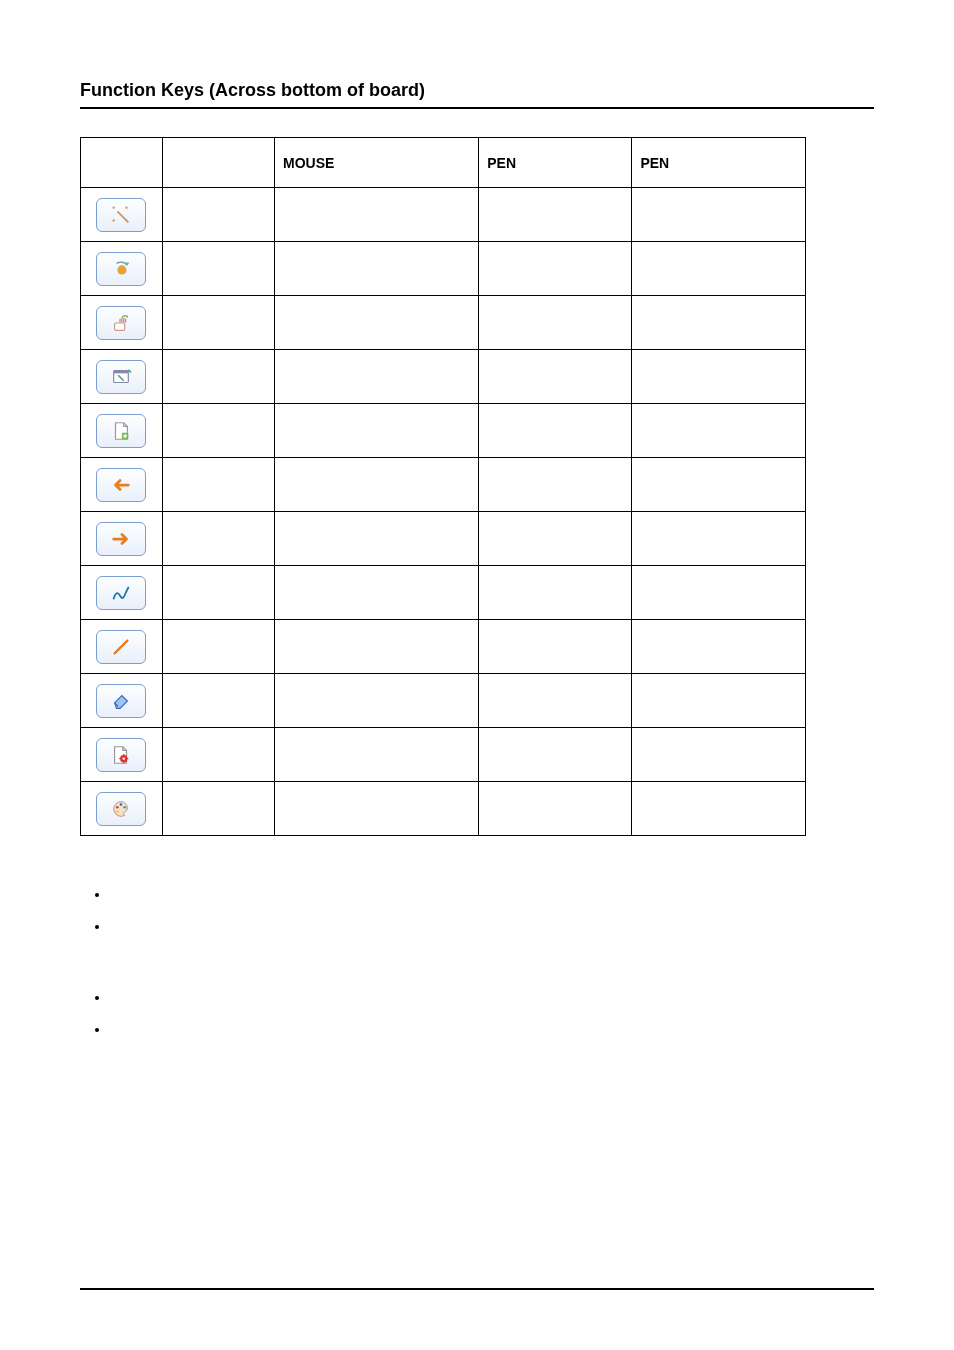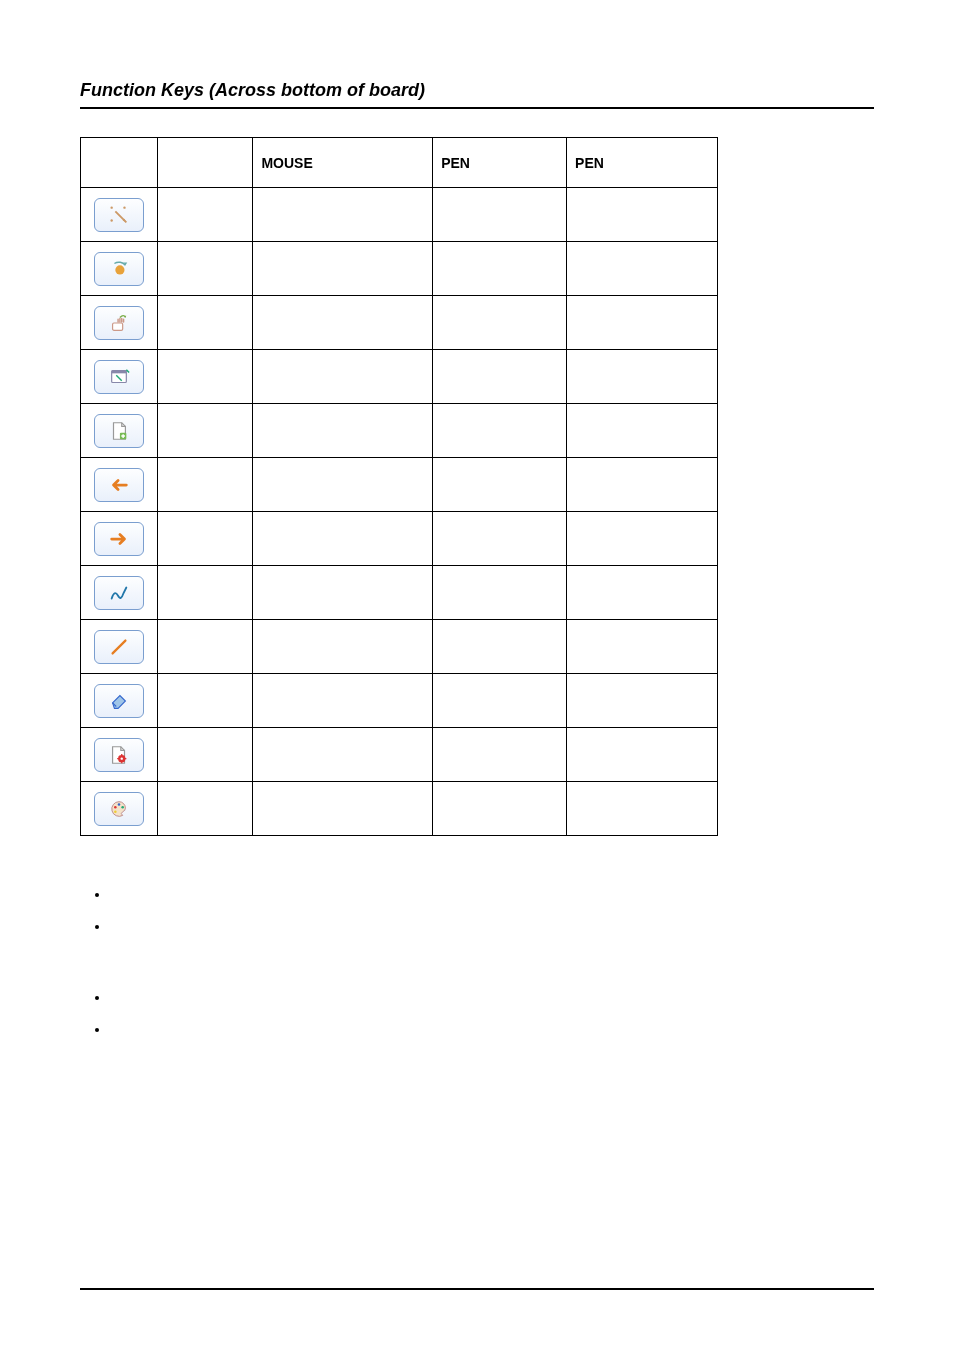--- a/index.html
+++ b/index.html
@@ -9,30 +9,29 @@
     width: 954px;
     height: 1350px;
     position: relative;
     padding: 80px 80px 60px 80px;
     color: #000;
   }
   .heading {
     font-weight: bold;
     font-size: 18px;
     margin-bottom: 6px;
-    font-style: italic;
   }
   .hr-thick {
     border: none;
     border-top: 2px solid #000;
     margin-bottom: 28px;
   }
   table {
     border-collapse: collapse;
-    width: 638px;
+    width: 726px;
   }
   th, td {
     border: 1px solid #000;
     padding: 10px 8px;
     font-size: 14px;
     text-align: left;
     vertical-align: middle;
   }
   th {
     font-weight: bold;

